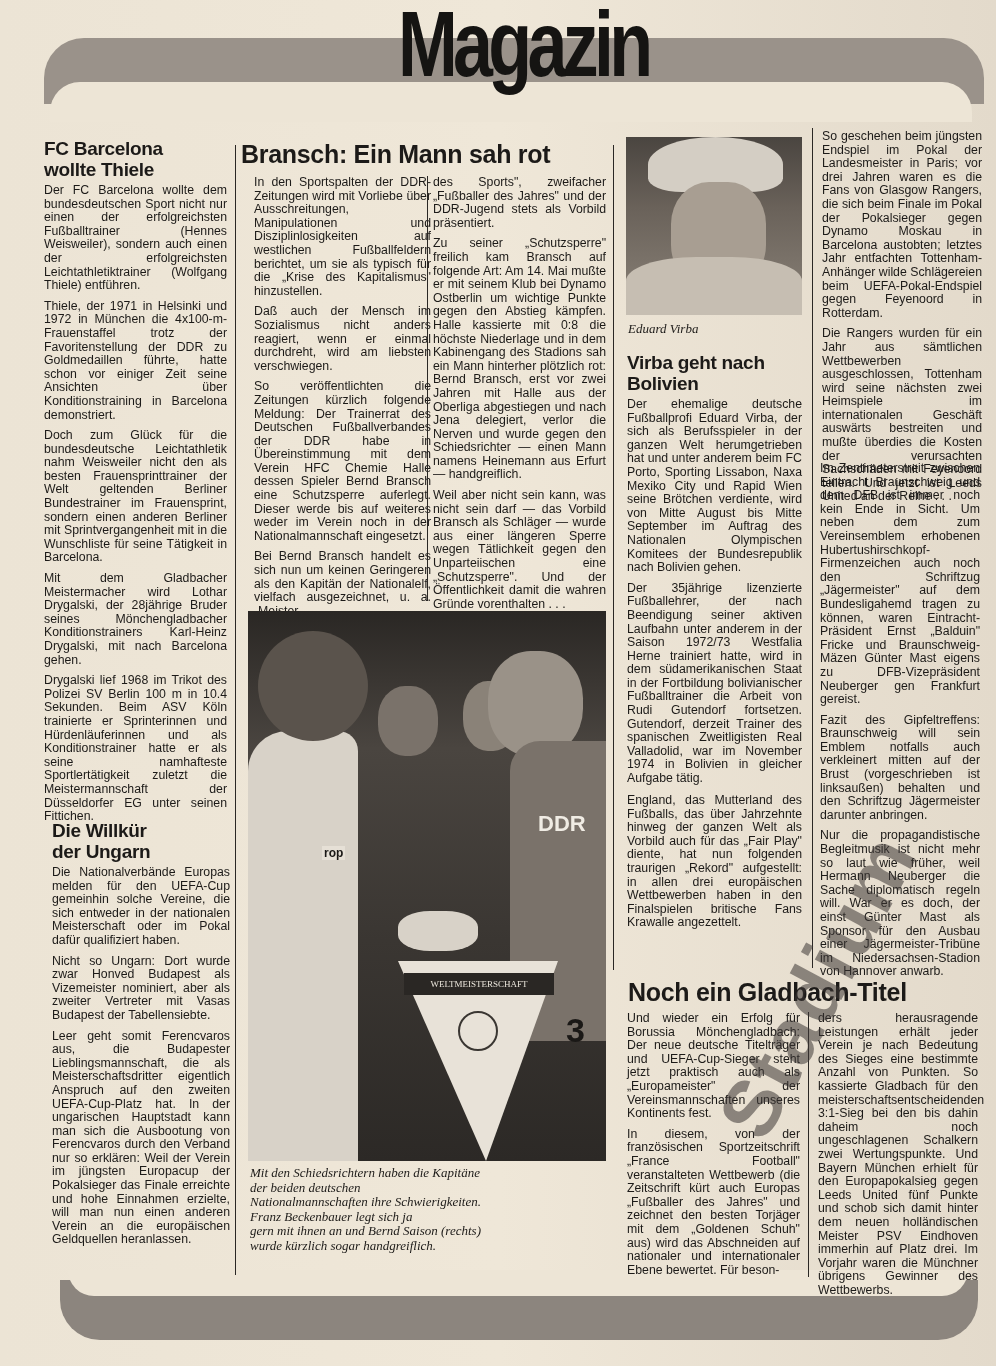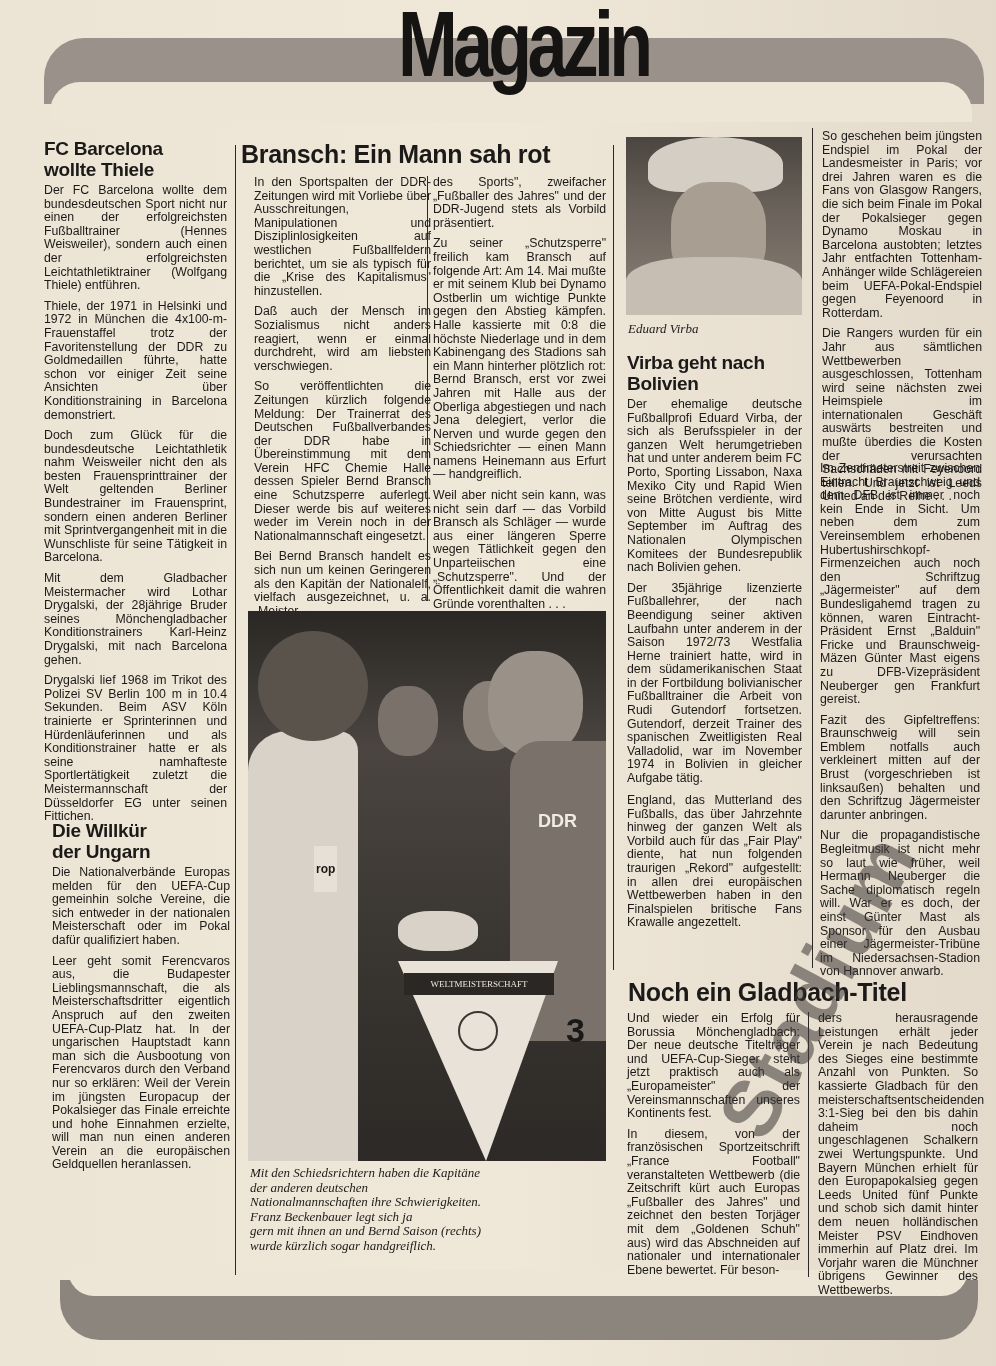--- a/index.html
+++ b/index.html
@@ -43,20 +43,21 @@
     <p>Mit dem Gladbacher Meistermacher wird Lothar Drygalski, der 28jährige Bruder seines Mönchengladbacher Konditionstrainers Karl-Heinz Drygalski, mit nach Barcelona gehen.</p>
     <p>Drygalski lief 1968 im Trikot des Polizei SV Berlin 100 m in 10.4 Sekunden. Beim ASV Köln trainierte er Sprinterinnen und Hürdenläuferinnen und als Konditionstrainer hatte er als seine namhafteste Sportlertätigkeit zuletzt die Meistermannschaft der Düsseldorfer EG unter seinen Fittichen.</p>
   </div>
 
   <div class="col" style="left:52px;top:820px;width:178px;">
     <h2 class="h-small">
       <span>Die Willkür</span><br>
       <span>der Ungarn</span>
     </h2>
     <p>Die Nationalverbände Europas melden für den UEFA-Cup gemeinhin solche Vereine, die sich entweder in der nationalen Meisterschaft oder im Pokal dafür qualifiziert haben.</p>
+    <p>Nicht so Ungarn: Dort wurde zwar Honved Budapest als Vizemeister nominiert, aber als zweiter Vertreter mit Vasas Budapest der Tabellensiebte.</p>
     <p>Leer geht somit Ferencvaros aus, die Budapester Lieblingsmannschaft, die als Meisterschaftsdritter eigentlich Anspruch auf den zweiten UEFA-Cup-Platz hat. In der ungarischen Hauptstadt kann man sich die Ausbootung von Ferencvaros durch den Verband nur so erklären: Weil der Verein im jüngsten Europacup der Pokalsieger das Finale erreichte und hohe Einnahmen erzielte, will man nun einen anderen Verein an die europäischen Geldquellen heranlassen.</p>
   </div>
 
   <div class="rule" style="left:235px;top:145px;height:1130px;"></div>
 
   <div class="col" style="left:241px;top:140px;width:370px;">
     <h2 class="h-big">Bransch: Ein Mann sah rot</h2>
   </div>
   <div class="col" style="left:242px;top:176px;width:177px;margin-left:12px;">
     <p>In den Sportspalten der DDR-Zeitungen wird mit Vorliebe über Ausschreitungen, Manipulationen und Disziplinlosigkeiten auf westlichen Fußballfeldern berichtet, um sie als typisch für die „Krise des Kapitalismus" hinzustellen.</p>
@@ -71,32 +72,32 @@
     <p>Weil aber nicht sein kann, was nicht sein darf — das Vorbild Bransch als Schläger — wurde aus einer längeren Sperre wegen Tätlichkeit gegen den Unparteiischen eine „Schutzsperre". Und der Öffentlichkeit damit die wahren Gründe vorenthalten . . .</p>
   </div>
 
   <div class="photo" style="left:248px;top:611px;width:358px;height:550px;background:linear-gradient(180deg,#2a2724 0%,#4a4540 25%,#3a3632 60%,#2c2926 100%);">
     <div style="position:absolute;left:0;top:120px;width:110px;height:430px;background:#d8d2c8;border-radius:40px 20px 0 0;"></div>
     <div style="position:absolute;left:10px;top:20px;width:110px;height:110px;background:#5a534c;border-radius:50%;"></div>
     <div style="position:absolute;left:130px;top:75px;width:60px;height:70px;background:#7a726a;border-radius:45%;"></div>
     <div style="position:absolute;left:215px;top:70px;width:55px;height:70px;background:#8a8278;border-radius:45%;"></div>
     <div style="position:absolute;left:240px;top:40px;width:95px;height:105px;background:#9a9288;border-radius:45%;"></div>
     <div style="position:absolute;left:262px;top:130px;width:96px;height:300px;background:#7a726a;border-radius:30px 0 0 0;"></div>
-    <div style="position:absolute;left:290px;top:200px;font-weight:bold;font-size:18px;color:#f0ece4;">DDR</div>
-    <div style="position:absolute;left:66px;top:235px;font-weight:bold;font-size:12px;color:#1a1816;background:#e6e0d6;padding:16px 2px;">rop</div>
+    <div style="position:absolute;left:290px;top:200px;font-weight:bold;font-size:22px;color:#f0ece4;">DDR</div>
+    <div style="position:absolute;left:74px;top:235px;font-weight:bold;font-size:12px;color:#1a1816;background:#e6e0d6;padding:0 2px;">rop</div>
     <div style="position:absolute;left:150px;top:300px;width:80px;height:40px;background:#d8d2c8;border-radius:40%;"></div>
     <div style="position:absolute;left:150px;top:350px;width:160px;height:200px;background:#e8e2d8;clip-path:polygon(0 0,100% 0,55% 100%);"></div>
     <div style="position:absolute;left:156px;top:362px;width:150px;height:22px;background:#2a2724;color:#ebe6dc;font-family:'Liberation Serif',serif;font-size:9px;text-align:center;line-height:22px;">WELTMEISTERSCHAFT</div>
     <div style="position:absolute;left:210px;top:400px;width:36px;height:36px;border:2px solid #3a3632;border-radius:50%;"></div>
     <div style="position:absolute;left:318px;top:400px;font-weight:bold;font-size:34px;color:#1a1816;">3</div>
   </div>
 
   <div class="col caption-it" style="left:250px;top:1166px;width:360px;text-align:left;">
     <div>Mit den Schiedsrichtern haben die Kapitäne</div>
-    <div>der anderen deutschen</div>
+    <div>der beiden deutschen</div>
     <div>Nationalmannschaften ihre Schwierigkeiten.</div>
     <div>Franz Beckenbauer legt sich ja</div>
     <div>gern mit ihnen an und Bernd Saison (rechts)</div>
     <div>wurde kürzlich sogar handgreiflich.</div>
   </div>
 
   <div class="rule" style="left:613px;top:145px;height:825px;"></div>
 
   <div class="photo" style="left:626px;top:137px;width:176px;height:178px;background:linear-gradient(180deg,#4a4540 0%,#6a625a 40%,#8a8278 100%);">
     <div style="position:absolute;left:22px;top:0px;width:135px;height:55px;background:#d4cec4;border-radius:60% 60% 30% 30%;"></div>

